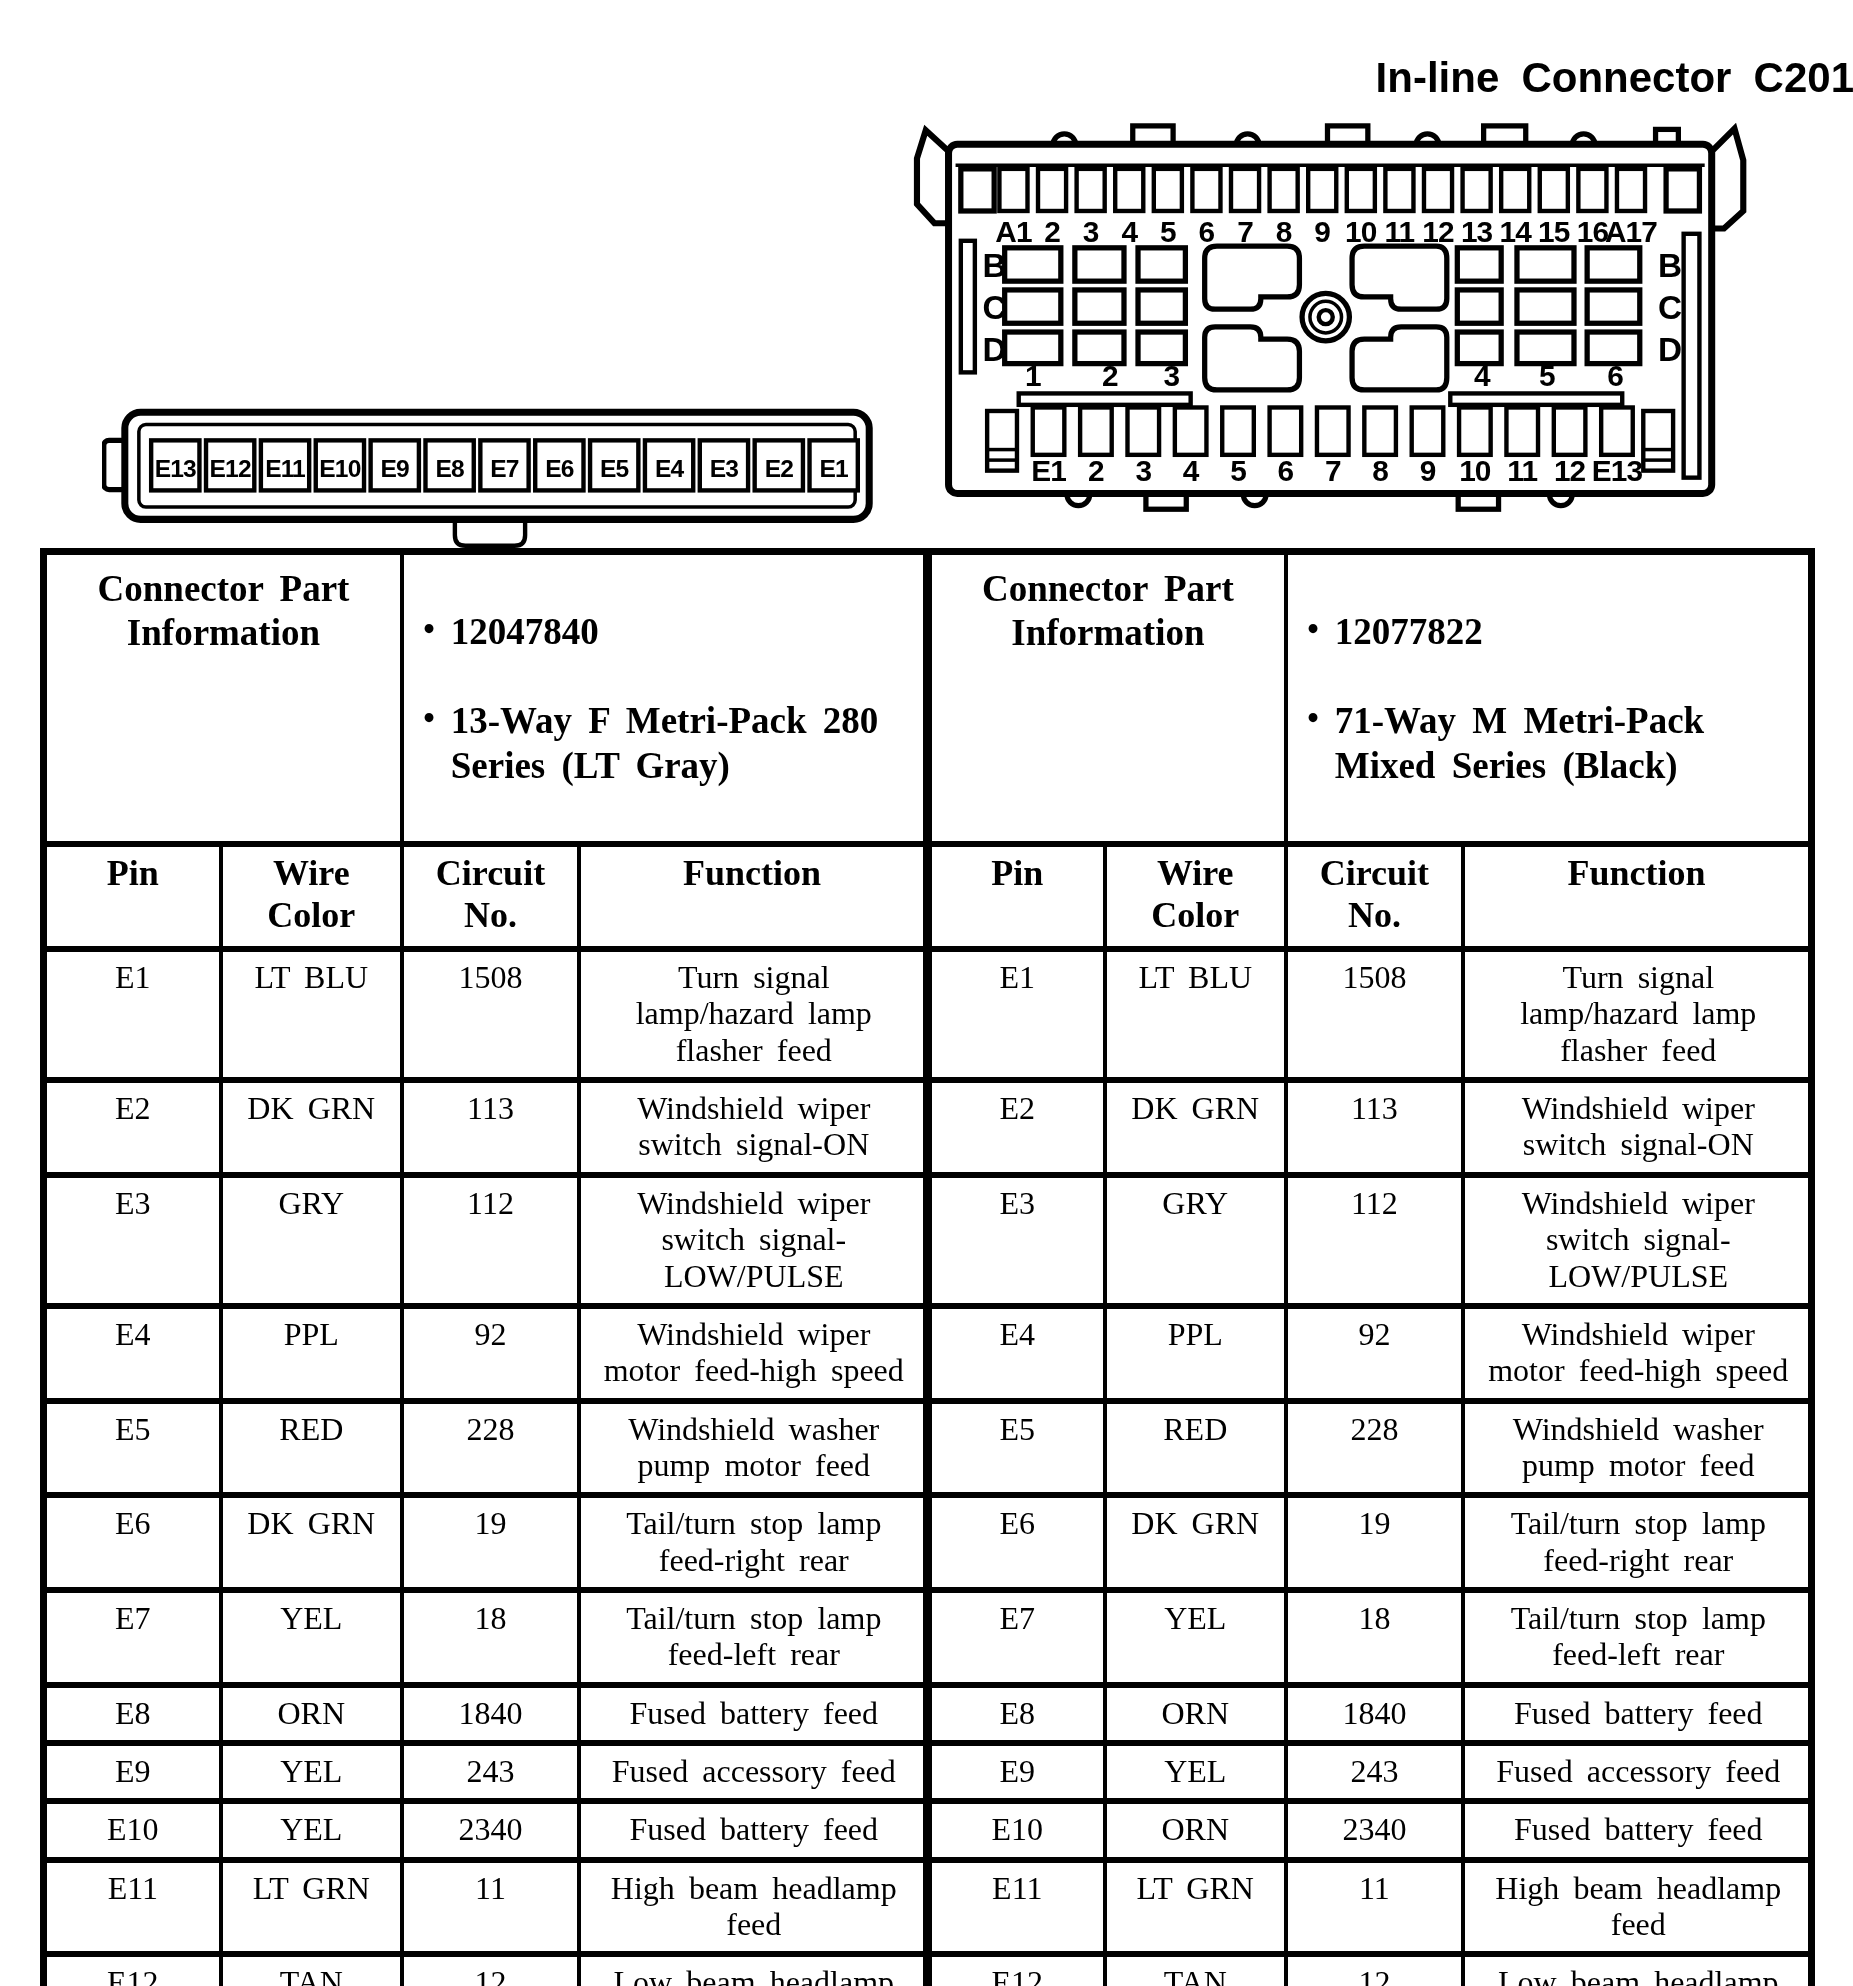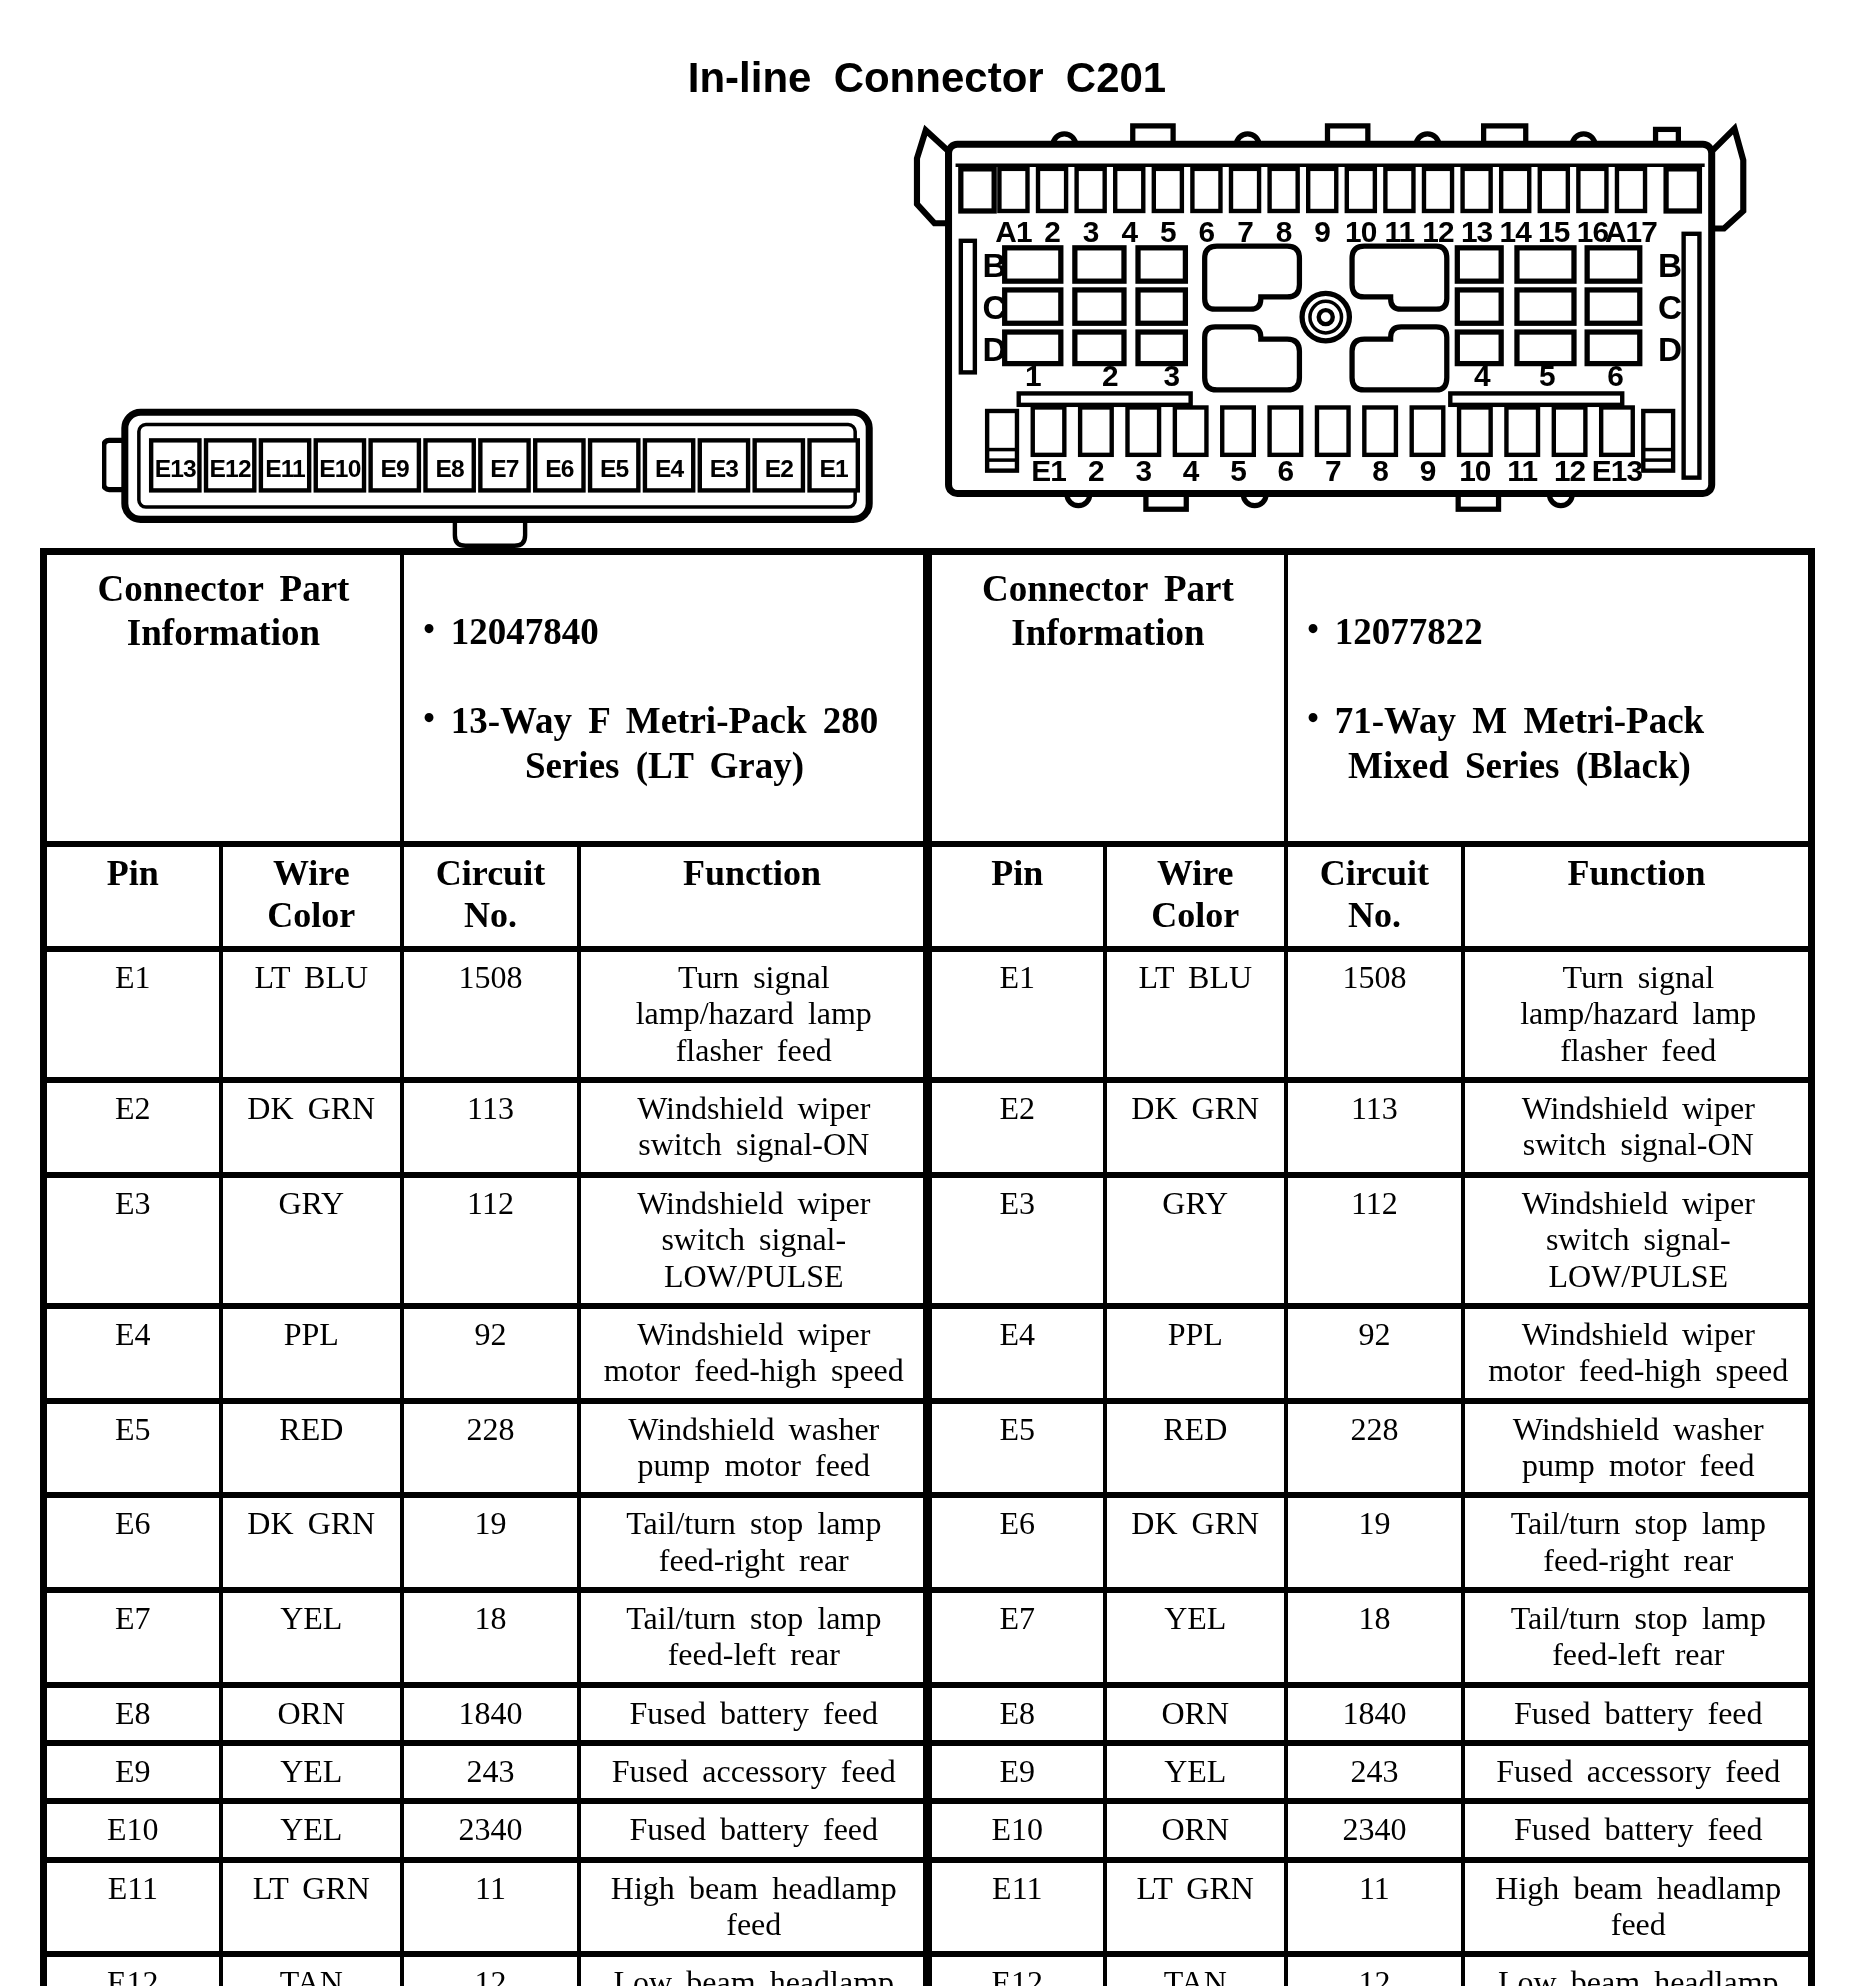--- a/index.html
+++ b/index.html
@@ -1,21 +1,21 @@
 <!DOCTYPE html>
 <html style="font-size:14px"><head>
 <meta charset="utf-8">
 <style>
   html,body{margin:0;padding:0;}
   body{
     width:1854px;height:1986px;position:relative;background:#ffffff;color:#000;
     font-family:"Liberation Serif",serif;overflow:hidden;
   }
   .title{
-    position:absolute;top:54px;left:0;width:1854px;text-align:center;
+    position:absolute;top:54px;left:0;width:1854px;text-align:right;
     font-family:"Liberation Sans",sans-serif;font-weight:bold;font-size:42px;
     word-spacing:10.5px;letter-spacing:0px;
   }
   svg{position:absolute;}
   #small-conn{left:102px;top:407px;width:776px;height:151px;}
   #large-conn{left:913px;top:118px;width:836px;height:400px;}
   .ln{fill:#ffffff;stroke:#000000;}
   .w4{stroke-width:4;} .w5{stroke-width:5;} .w6{stroke-width:6;} .w7{stroke-width:7;} .w8{stroke-width:8;}
   .svg-label{
     font-family:"Liberation Sans",sans-serif;font-weight:bold;fill:#000;
@@ -28,21 +28,21 @@
     vertical-align:top;padding:5.3px 8.8px 8.8px 8.8px;background:#fff;
   }
   th{
     font-family:Liberation Serif, serif;font-weight:bold;font-size:36px;
     text-align:center;white-space:pre-line;line-height:1.18;word-spacing:7px;
   }
   th.info{font-size:37px;padding-top:12.3px;}
   th.bullets{text-align:left;padding-left:19.3px;padding-top:10.5px;font-size:37px;}
   .bline{display:flex;gap:16px;align-items:flex-start;text-align:left;}
   .bullet{font-size:33px;line-height:1.25;}
-  .btext{white-space:pre-line;line-height:1.22;text-align:center;}
+  .btext{white-space:pre-line;line-height:1.22;}
   td{font-size:32px;line-height:1.14;word-spacing:6.1px;padding-top:7px;}
   td.c-pin,td.c-wire,td.c-circuit{text-align:center;}
   td.c-fn{text-align:center;white-space:pre-line;padding-left:12.3px;}
   .mid{border-left-width:9.7px !important;}
 </style>
 </head>
 <body>
 
 <div class="title">In-line Connector C201</div>
 

